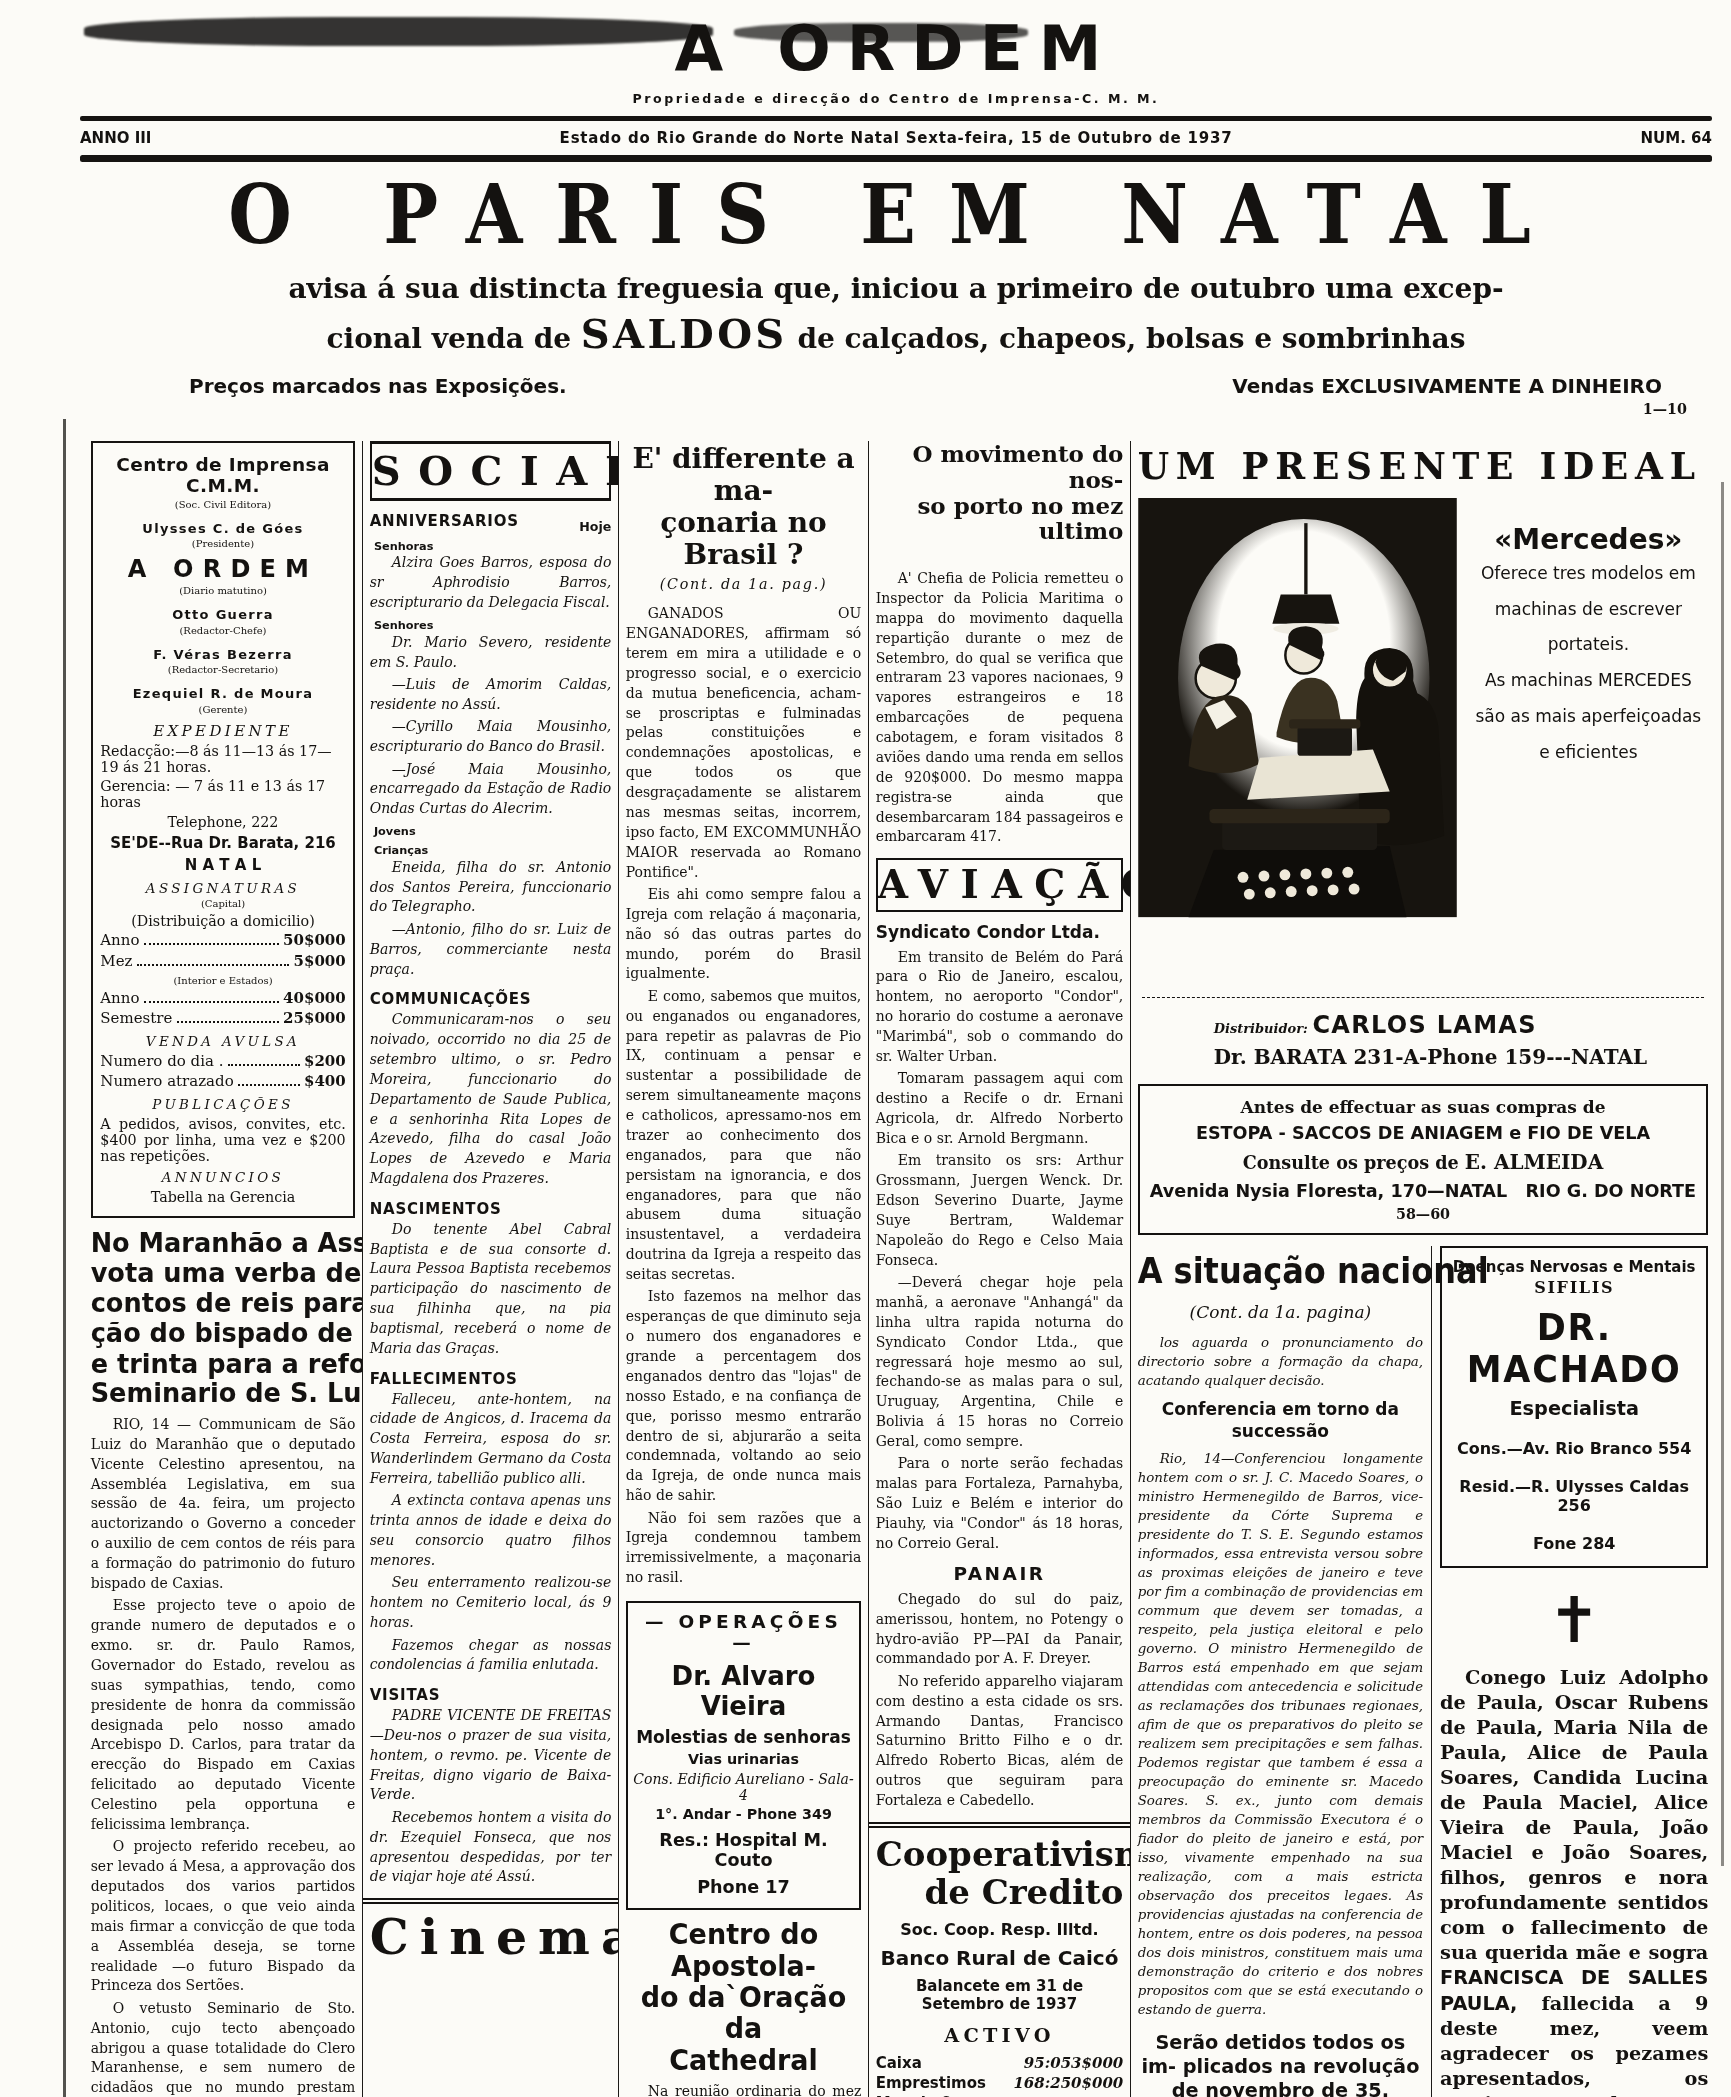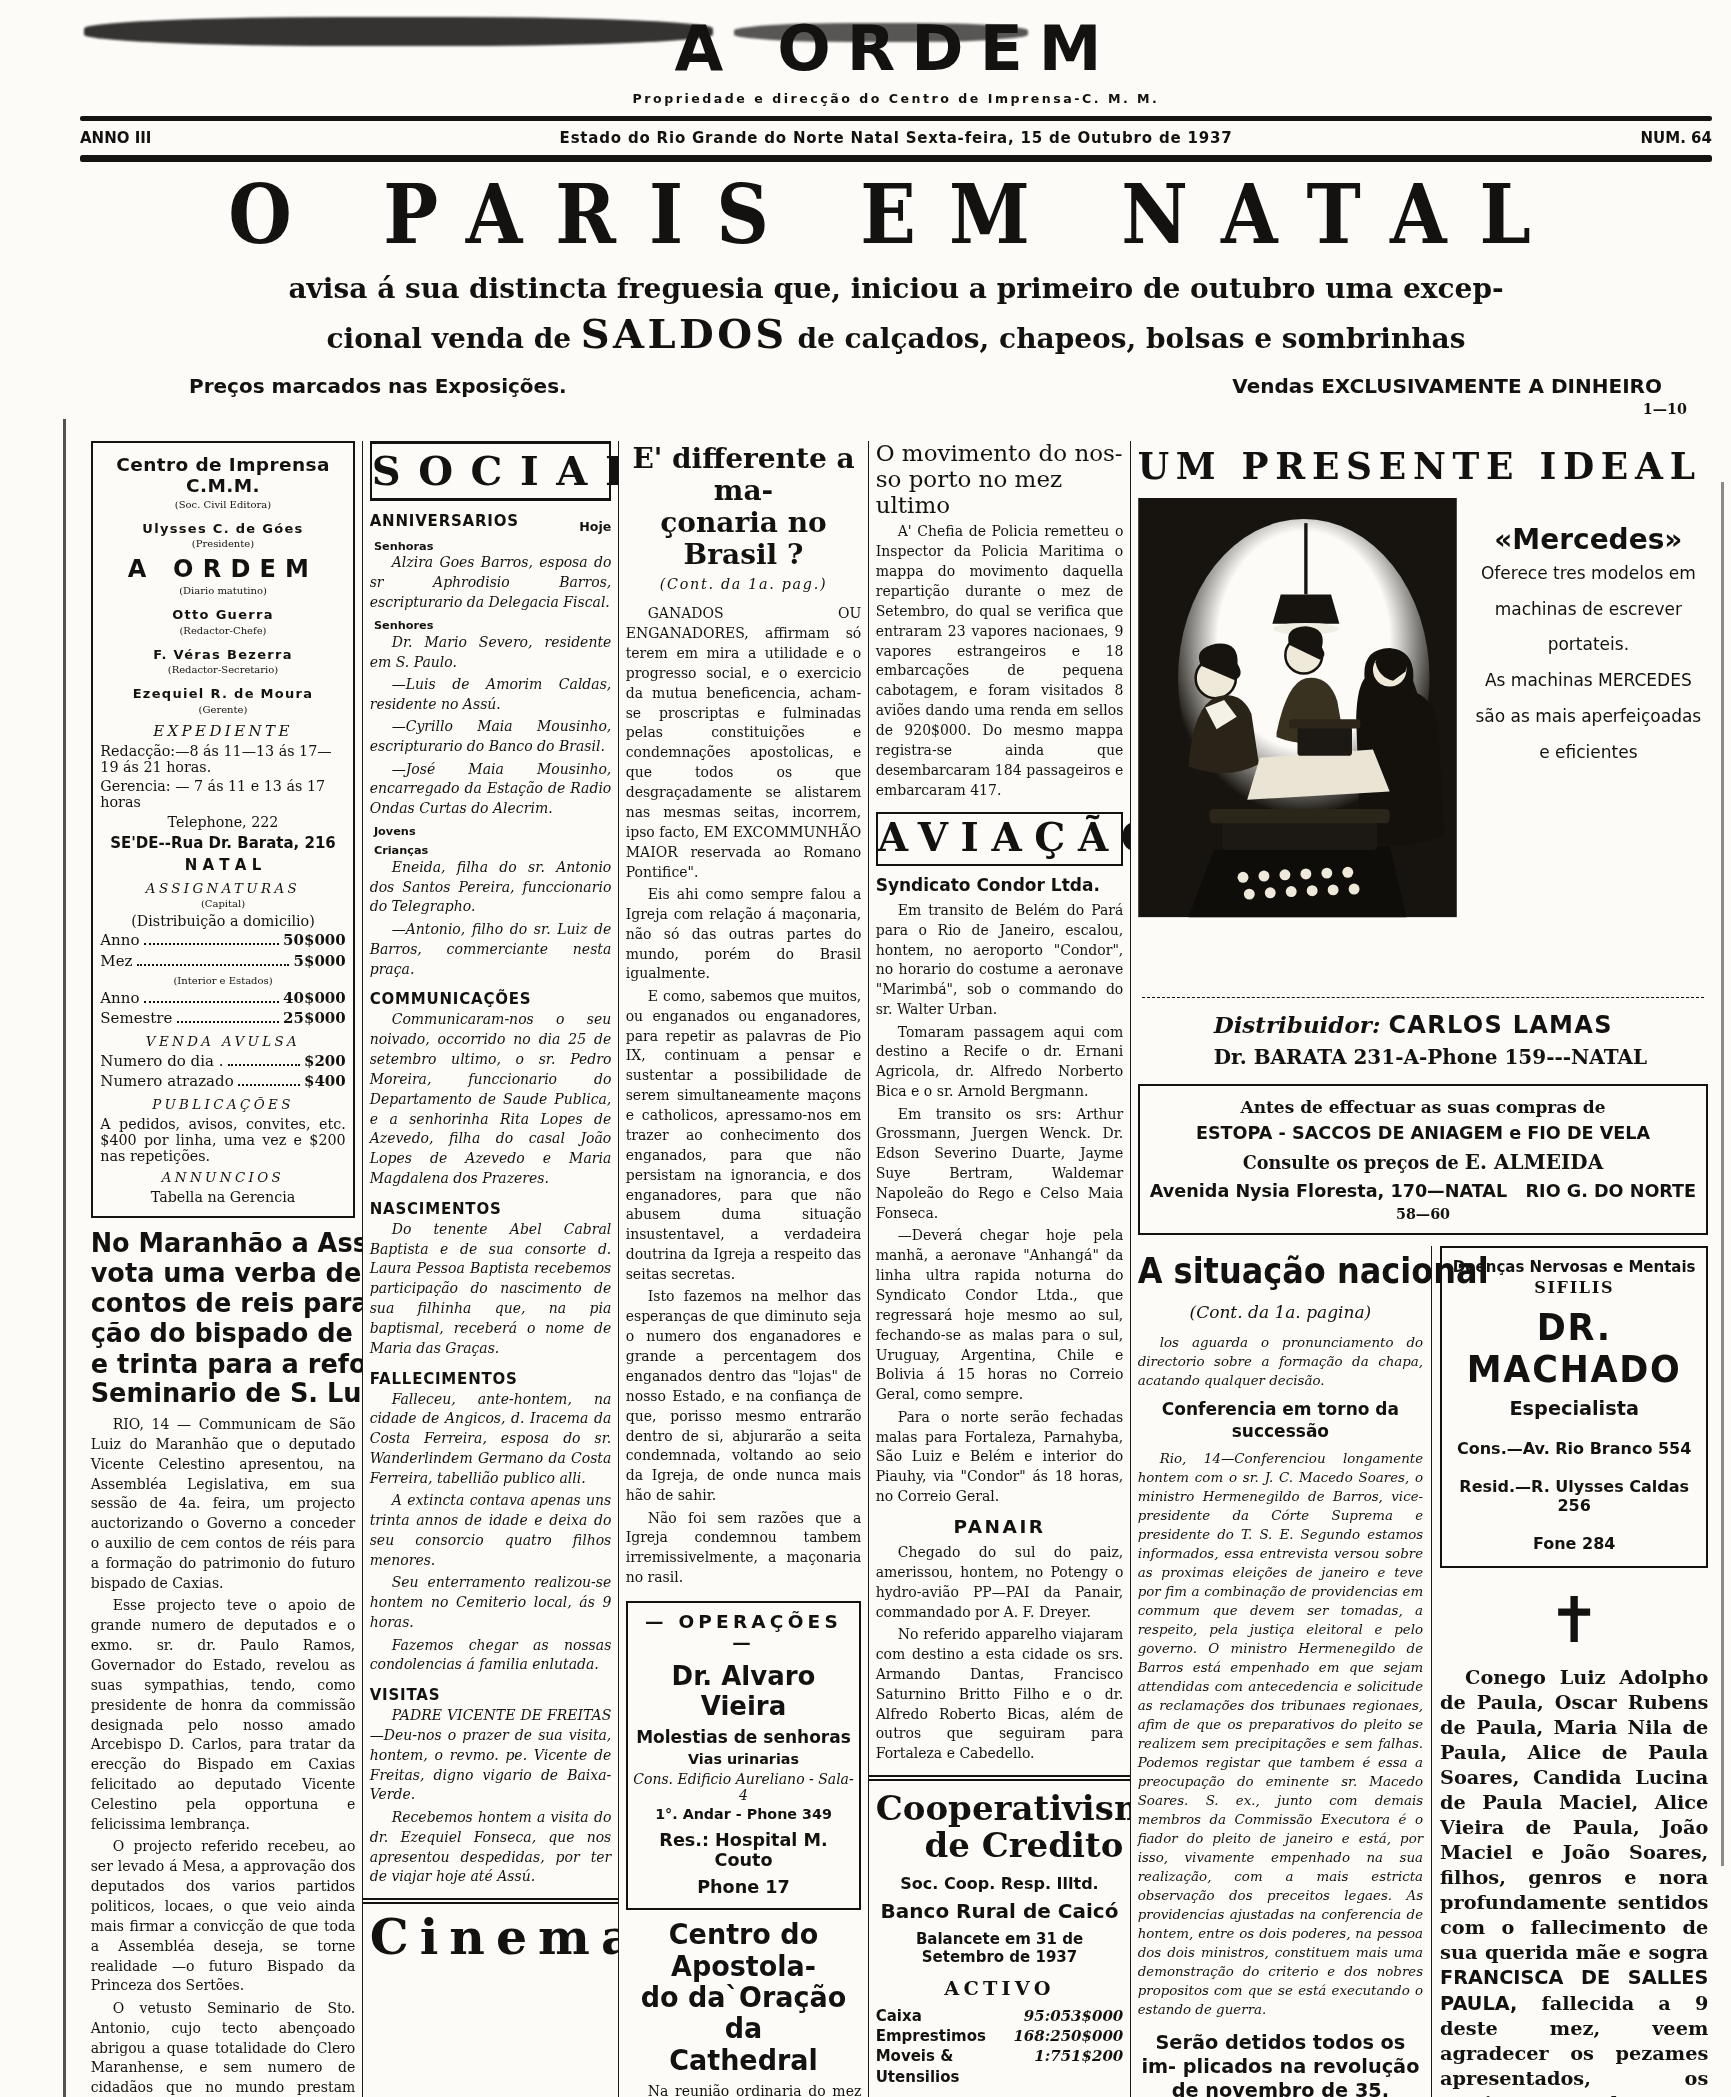--- a/index.html
+++ b/index.html
@@ -72,21 +72,21 @@
   .op-name{font-family:"DejaVu Sans",sans-serif;font-weight:800;font-size:26px;margin-top:7.6px;}
   .op-l1{font-family:"DejaVu Sans",sans-serif;font-weight:800;font-size:17px;margin-top:6.7px;}
   .op-l2{font-family:"DejaVu Sans",sans-serif;font-weight:700;font-size:14.3px;margin-top:3.4px;}
   .op-l3{font-style:italic;font-size:14px;margin-top:4.2px;}
   .op-l4{font-family:"DejaVu Sans",sans-serif;font-weight:700;font-size:14.3px;margin-top:3.4px;}
   .op-res{font-family:"DejaVu Sans",sans-serif;font-weight:800;font-size:17.6px;margin-top:7.6px;}
   .headline3b{font-family:"DejaVu Sans",sans-serif;font-weight:800;font-size:27px;line-height:1.1;text-align:center;
               transform:scaleY(1.06);margin:8.4px 0 11px 0;}
 
   
-  .headline4{font-family:"DejaVu Serif",serif;font-weight:normal;font-size:23px;line-height:1.12;text-align:left;margin-bottom:4px;}
+  .headline4{font-family:"DejaVu Serif",serif;font-weight:bold;font-size:23px;line-height:1.12;text-align:right;margin-bottom:25px;}
   .aviacao-box{border:2.5px solid #141210;text-align:center;font-family:"DejaVu Serif",serif;font-weight:bold;
                font-size:39px;letter-spacing:12.6px;padding:0.8px 0 3.4px 0;margin:11px 0 9.2px 0;}
   .condor-t{font-family:"DejaVu Sans",sans-serif;font-weight:800;font-size:17px;text-align:left;margin-bottom:5.9px;}
   .panair-t{font-family:"DejaVu Sans",sans-serif;font-weight:800;font-size:18.5px;letter-spacing:2.5px;text-align:center;margin:9.2px 0 5.9px 0;}
   .coop-t1{font-family:"DejaVu Serif",serif;font-weight:bold;font-size:34px;line-height:1.1;}
   .coop-t2{font-family:"DejaVu Serif",serif;font-weight:bold;font-size:34px;line-height:1.1;text-align:right;}
   .coop-soc{font-family:"DejaVu Sans",sans-serif;font-weight:800;font-size:16px;text-align:center;margin-top:9.2px;}
   .coop-banco{font-family:"DejaVu Sans",sans-serif;font-weight:800;font-size:20px;text-align:center;margin-top:6.7px;}
   .coop-bal{font-family:"DejaVu Sans",sans-serif;font-weight:800;font-size:15px;text-align:center;margin-top:6.7px;}
   .acct-h{font-family:"DejaVu Serif",serif;font-weight:bold;font-size:19.3px;letter-spacing:4.2px;text-align:center;margin:11px 0 5.9px 0;}
@@ -97,21 +97,21 @@
   
   .presente{font-family:"DejaVu Serif",serif;font-weight:bold;font-size:36px;letter-spacing:6.7px;text-align:center;
             transform:scaleY(1.05);margin:3.4px 0 11.7px 0;white-space:nowrap;}
   .merc-wrap{display:flex;gap:11.7px;}
   .merc-art{width:319px;height:482px;flex:none;}
   .merc-txt{flex:1;text-align:center;padding-top:25px;}
   .merc-brand{font-family:"DejaVu Sans",sans-serif;font-weight:800;font-size:28px;}
   .merc-line{font-family:"DejaVu Sans",sans-serif;font-size:17px;line-height:2.1;}
   .merc-sep{border-top:1.7px dashed #141210;margin:17px 4.2px 0 4.2px;}
   .dist{margin-top:12.6px;padding-left:76px;}
-  .dist-label{font-size:23px;font-weight:bold;font-style:italic;}
+  .dist-label{font-size:13px;font-weight:bold;font-style:italic;}
   .dist-name{font-family:"DejaVu Sans",sans-serif;font-weight:800;font-size:24px;letter-spacing:1.3px;}
   .dist-addr{font-family:"DejaVu Serif",serif;font-weight:bold;font-size:20px;margin-top:5.9px;}
   .estopa{border:2.1px solid #141210;margin-top:15px;padding:11px 8.4px;text-align:center;}
   .est-1{font-family:"DejaVu Serif",serif;font-weight:bold;font-size:17px;}
   .est-2{font-family:"DejaVu Sans",sans-serif;font-weight:800;font-size:17.6px;margin-top:6.7px;}
   .est-3{font-family:"DejaVu Serif",serif;font-weight:bold;font-size:17.6px;margin-top:6.7px;}
   .est-3 .nm{font-size:20px;}
   .est-4{font-family:"DejaVu Sans",sans-serif;font-weight:800;font-size:17.6px;margin-top:6.7px;}
   .est-serial{font-size:14.3px;font-weight:bold;margin-top:5px;}
   .c5-cols{display:flex;margin-top:11px;}

